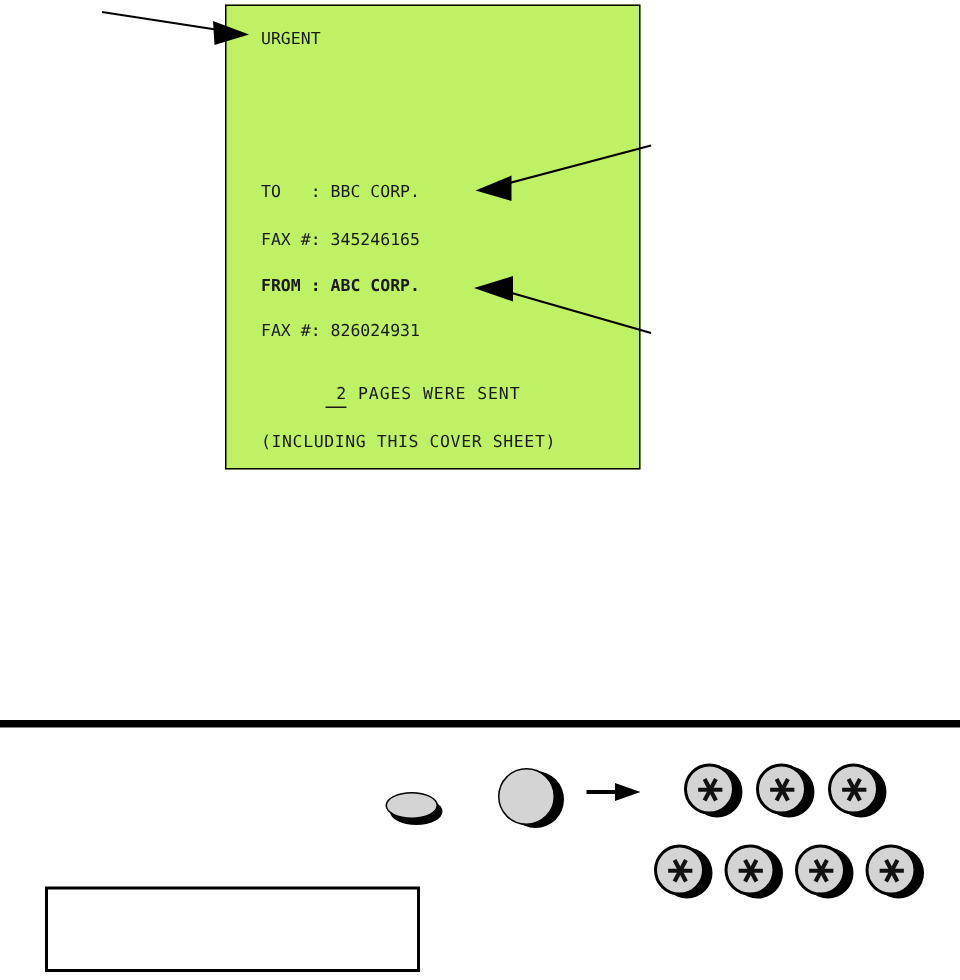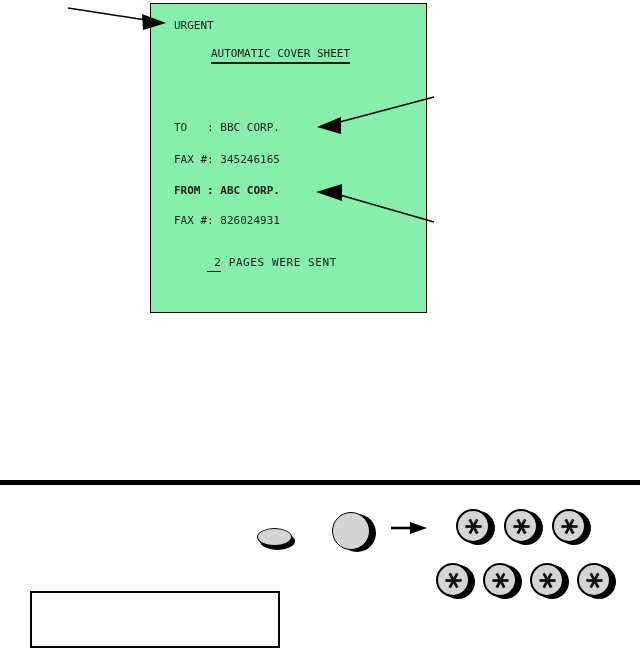--- a/index.html
+++ b/index.html
@@ -9,31 +9,31 @@
   }
   *{margin:0;padding:0;box-sizing:border-box;}
   html,body{background:#fff;}
   #page{
     position:relative;width:640px;height:653px;background:#fff;overflow:hidden;
     font-family:"DejaVu Sans Mono","Liberation Mono",monospace;color:var(--ink);
   }
   
   .cover{
     position:absolute;left:150px;top:3px;width:277px;height:310px;
-    border:1.5px solid #000;background:#86efac;
+    border:1.5px solid #000;background:#bef264;
   }
   .ln{position:absolute;font-size:11px;line-height:11px;white-space:pre;color:var(--ink);}
   .urgent{left:23px;top:16px;}
   .title{left:60px;top:44px;border-bottom:2px solid var(--ink);padding-bottom:3px;}
   .f0{left:23px;top:86px;}
   .f1{left:23px;top:118px;}
   .f2{left:23px;top:150px;}
   .f3{left:23px;top:181px;font-weight:bold;}
   .f4{left:23px;top:211px;}
-  .pages{left:56px;top:253px;letter-spacing:0.6px;}
+  .pages{left:66px;top:253px;letter-spacing:0.6px;}
   .pages .u{border-bottom:1.6px solid var(--ink);padding-bottom:2px;}
   .foot{left:23px;top:285px;letter-spacing:0.4px;}
   
   #callouts{position:absolute;left:0;top:0;width:640px;height:653px;z-index:3;pointer-events:none;}
   #callouts line{stroke:#000;stroke-width:1.4;}
   #callouts polygon{fill:#000;stroke:none;}
   
   .divider{position:absolute;left:0;top:480px;width:640px;height:5px;background:#000;}
   
   .oval-key{
@@ -78,26 +78,26 @@
       <polygon points="317,127 341,117 341,134"></polygon>
     </g>
     <g>
       <line x1="434" y1="222" x2="340" y2="195"></line>
       <polygon points="316,192 342,184 342,201"></polygon>
     </g>
   </svg>
 
   <div class="cover">
     <div class="ln urgent">URGENT</div>
-    <div class="ln title">AUTOMATIC COVER SHEET</div>
     <div class="ln f1">TO   : BBC CORP.</div>
     <div class="ln f2">FAX #: 345246165</div>
     <div class="ln f3">FROM : ABC CORP.</div>
     <div class="ln f4">FAX #: 826024931</div>
     <div class="ln pages"><span class="u"> 2</span><span> PAGES WERE SENT</span></div>
+    <div class="ln foot">(INCLUDING THIS COVER SHEET)</div>
   </div>
 
   <div class="divider"></div>
 
   <div class="oval-key"></div>
   <div class="round-key"></div>
   <svg class="flow-arrow" viewBox="0 0 40 16">
     <line x1="1" y1="8" x2="22" y2="8"></line>
     <polygon points="20,2 20,14 37,8"></polygon>
   </svg>

